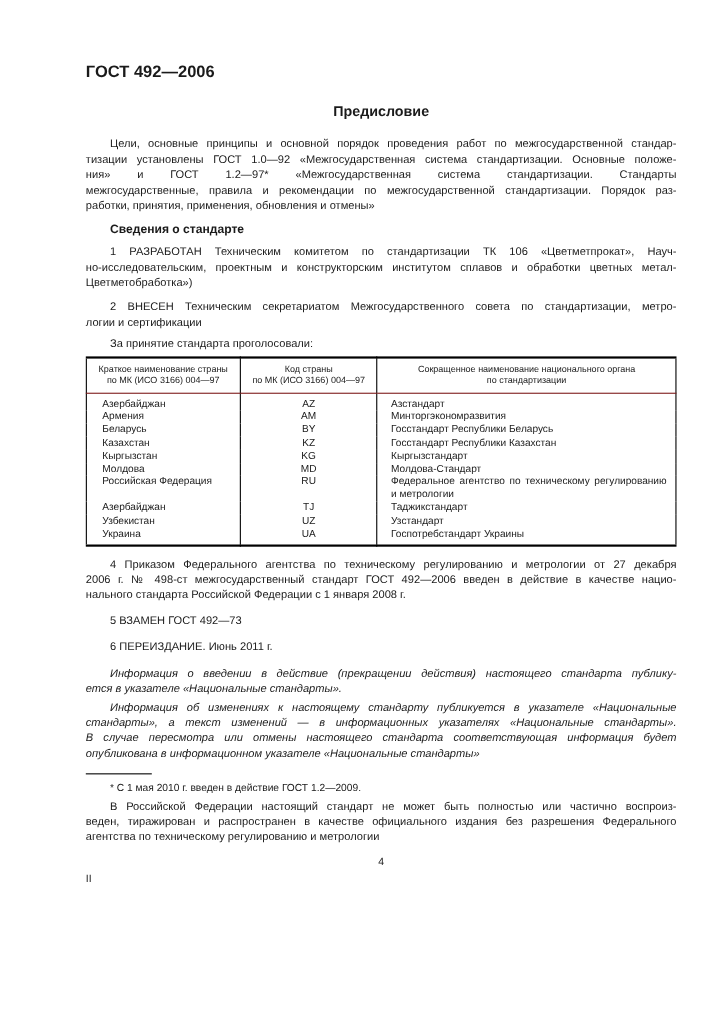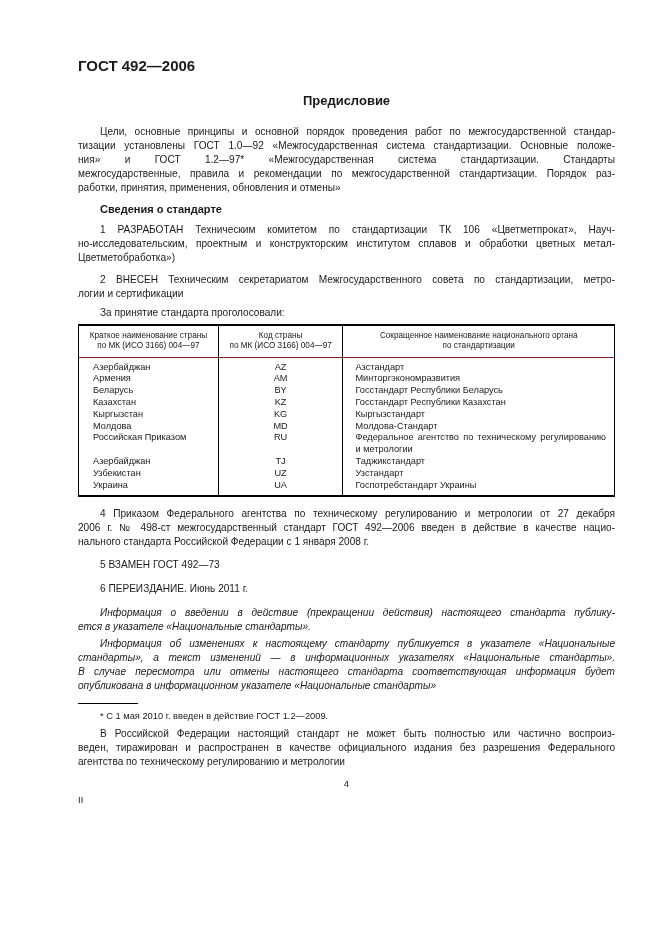--- a/index.html
+++ b/index.html
@@ -201,21 +201,21 @@
             <td class="c1">Кыргызстан</td>
             <td class="c2">KG</td>
             <td class="c3">Кыргызстандарт</td>
           </tr>
           <tr>
             <td class="c1">Молдова</td>
             <td class="c2">MD</td>
             <td class="c3">Молдова-Стандарт</td>
           </tr>
           <tr>
-            <td class="c1">Российская Приказом</td>
+            <td class="c1">Российская Федерация</td>
             <td class="c2">RU</td>
             <td class="c3">Федеральное агентство по техническому регулированию и метрологии</td>
           </tr>
           <tr>
             <td class="c1">Азербайджан</td>
             <td class="c2">TJ</td>
             <td class="c3">Таджикстандарт</td>
           </tr>
           <tr>
             <td class="c1">Узбекистан</td>

